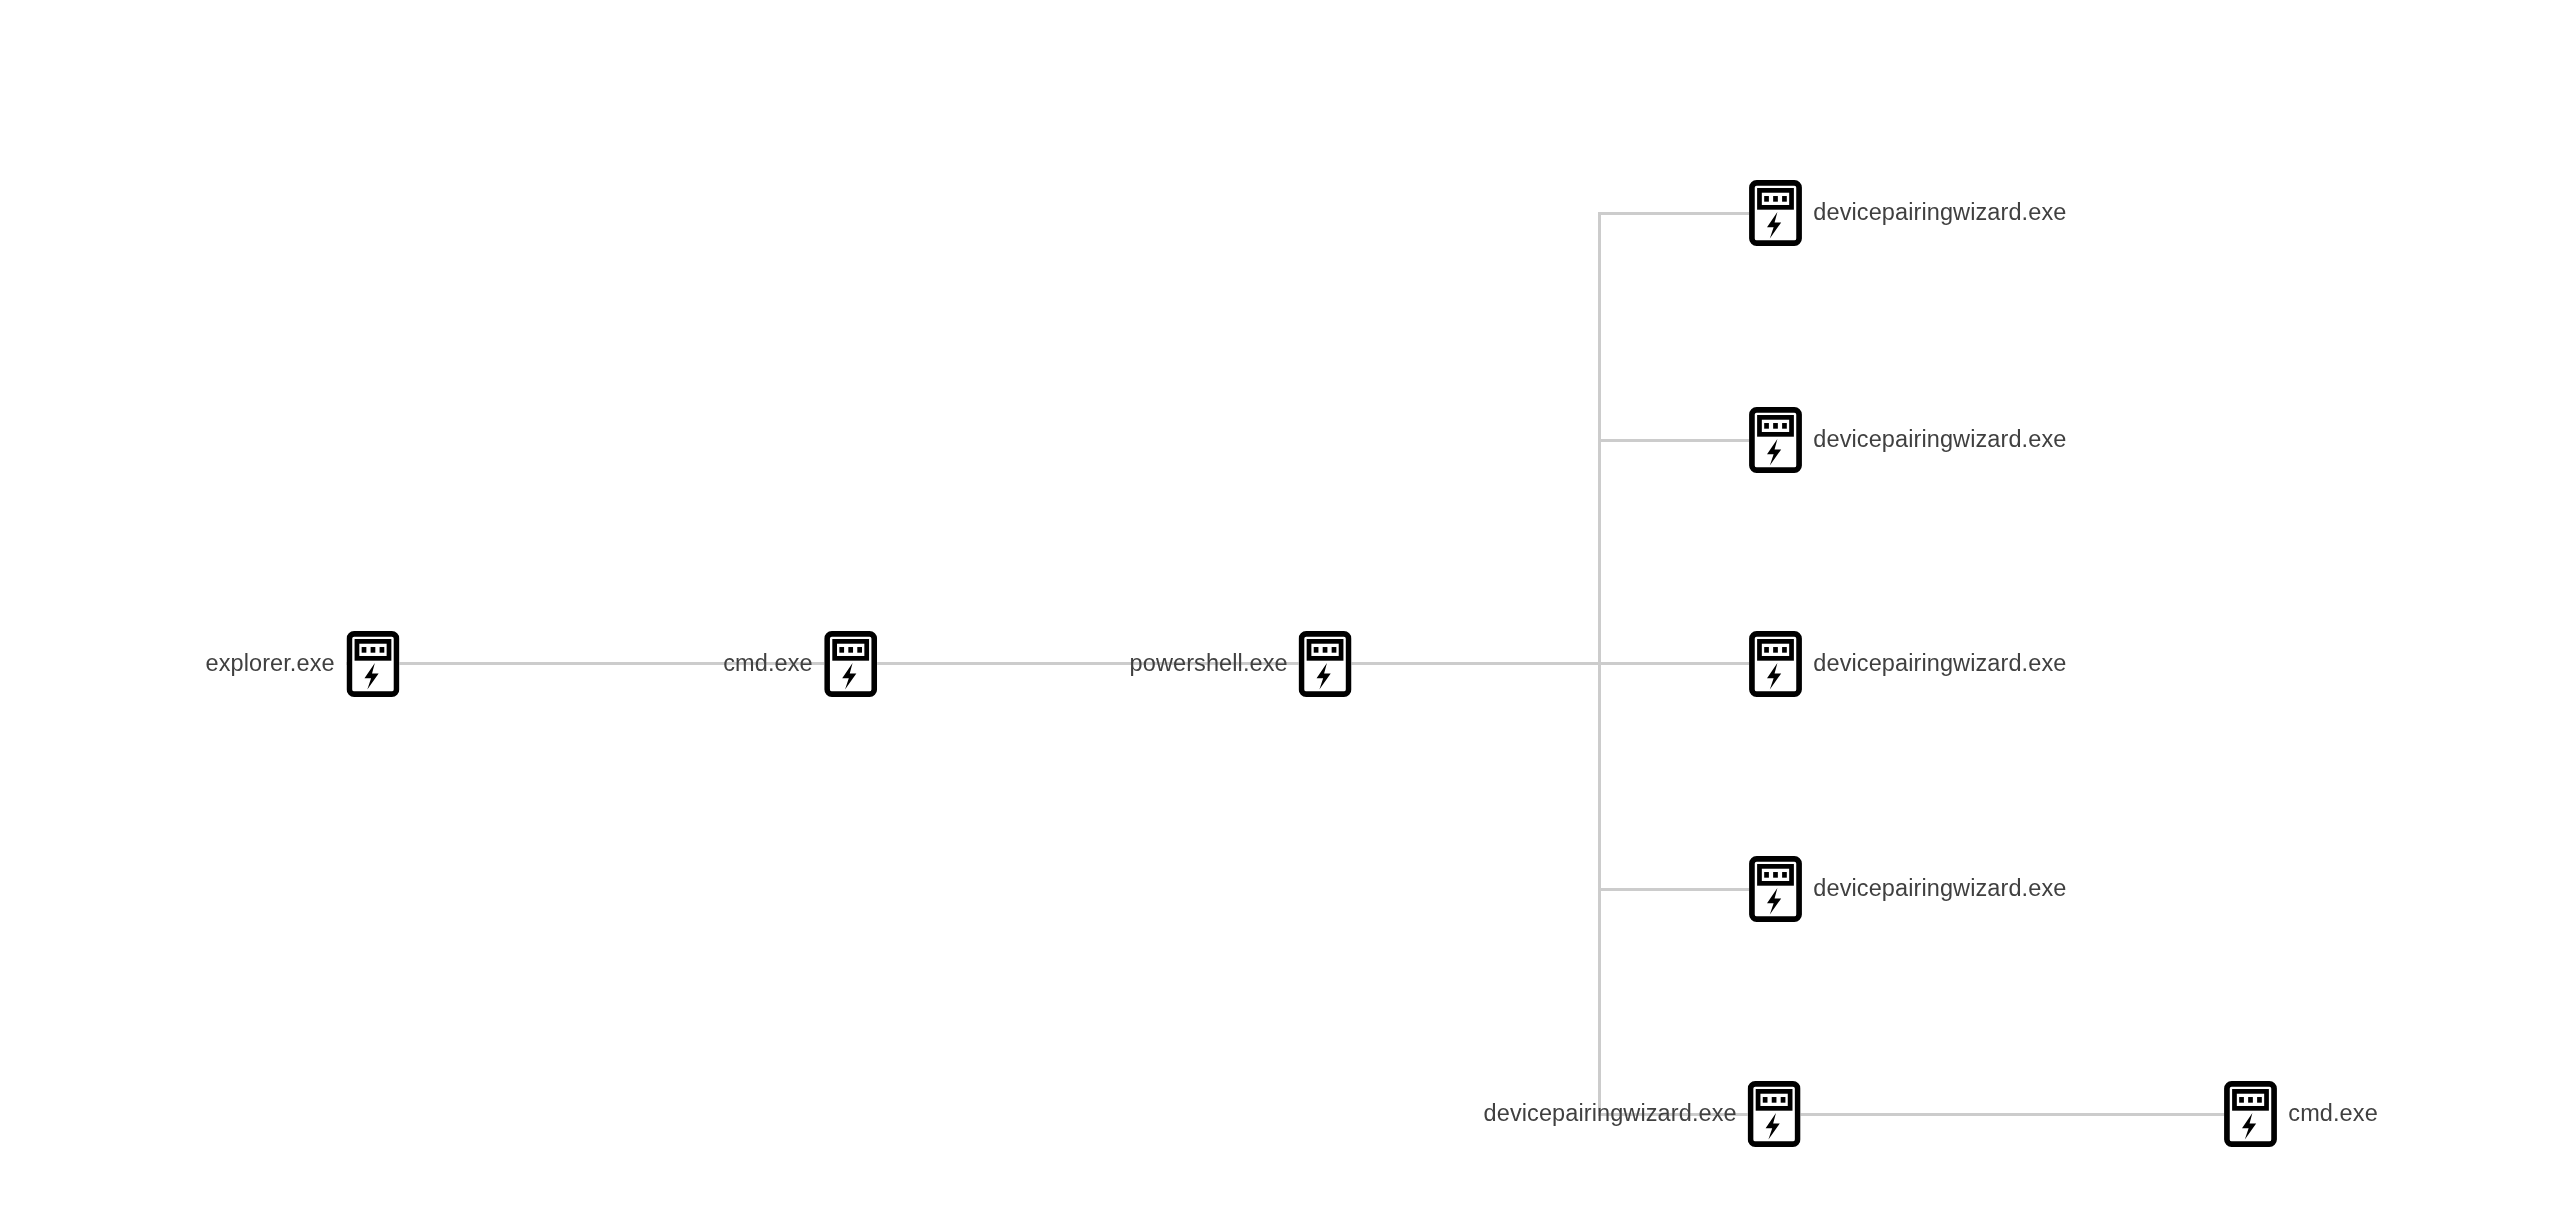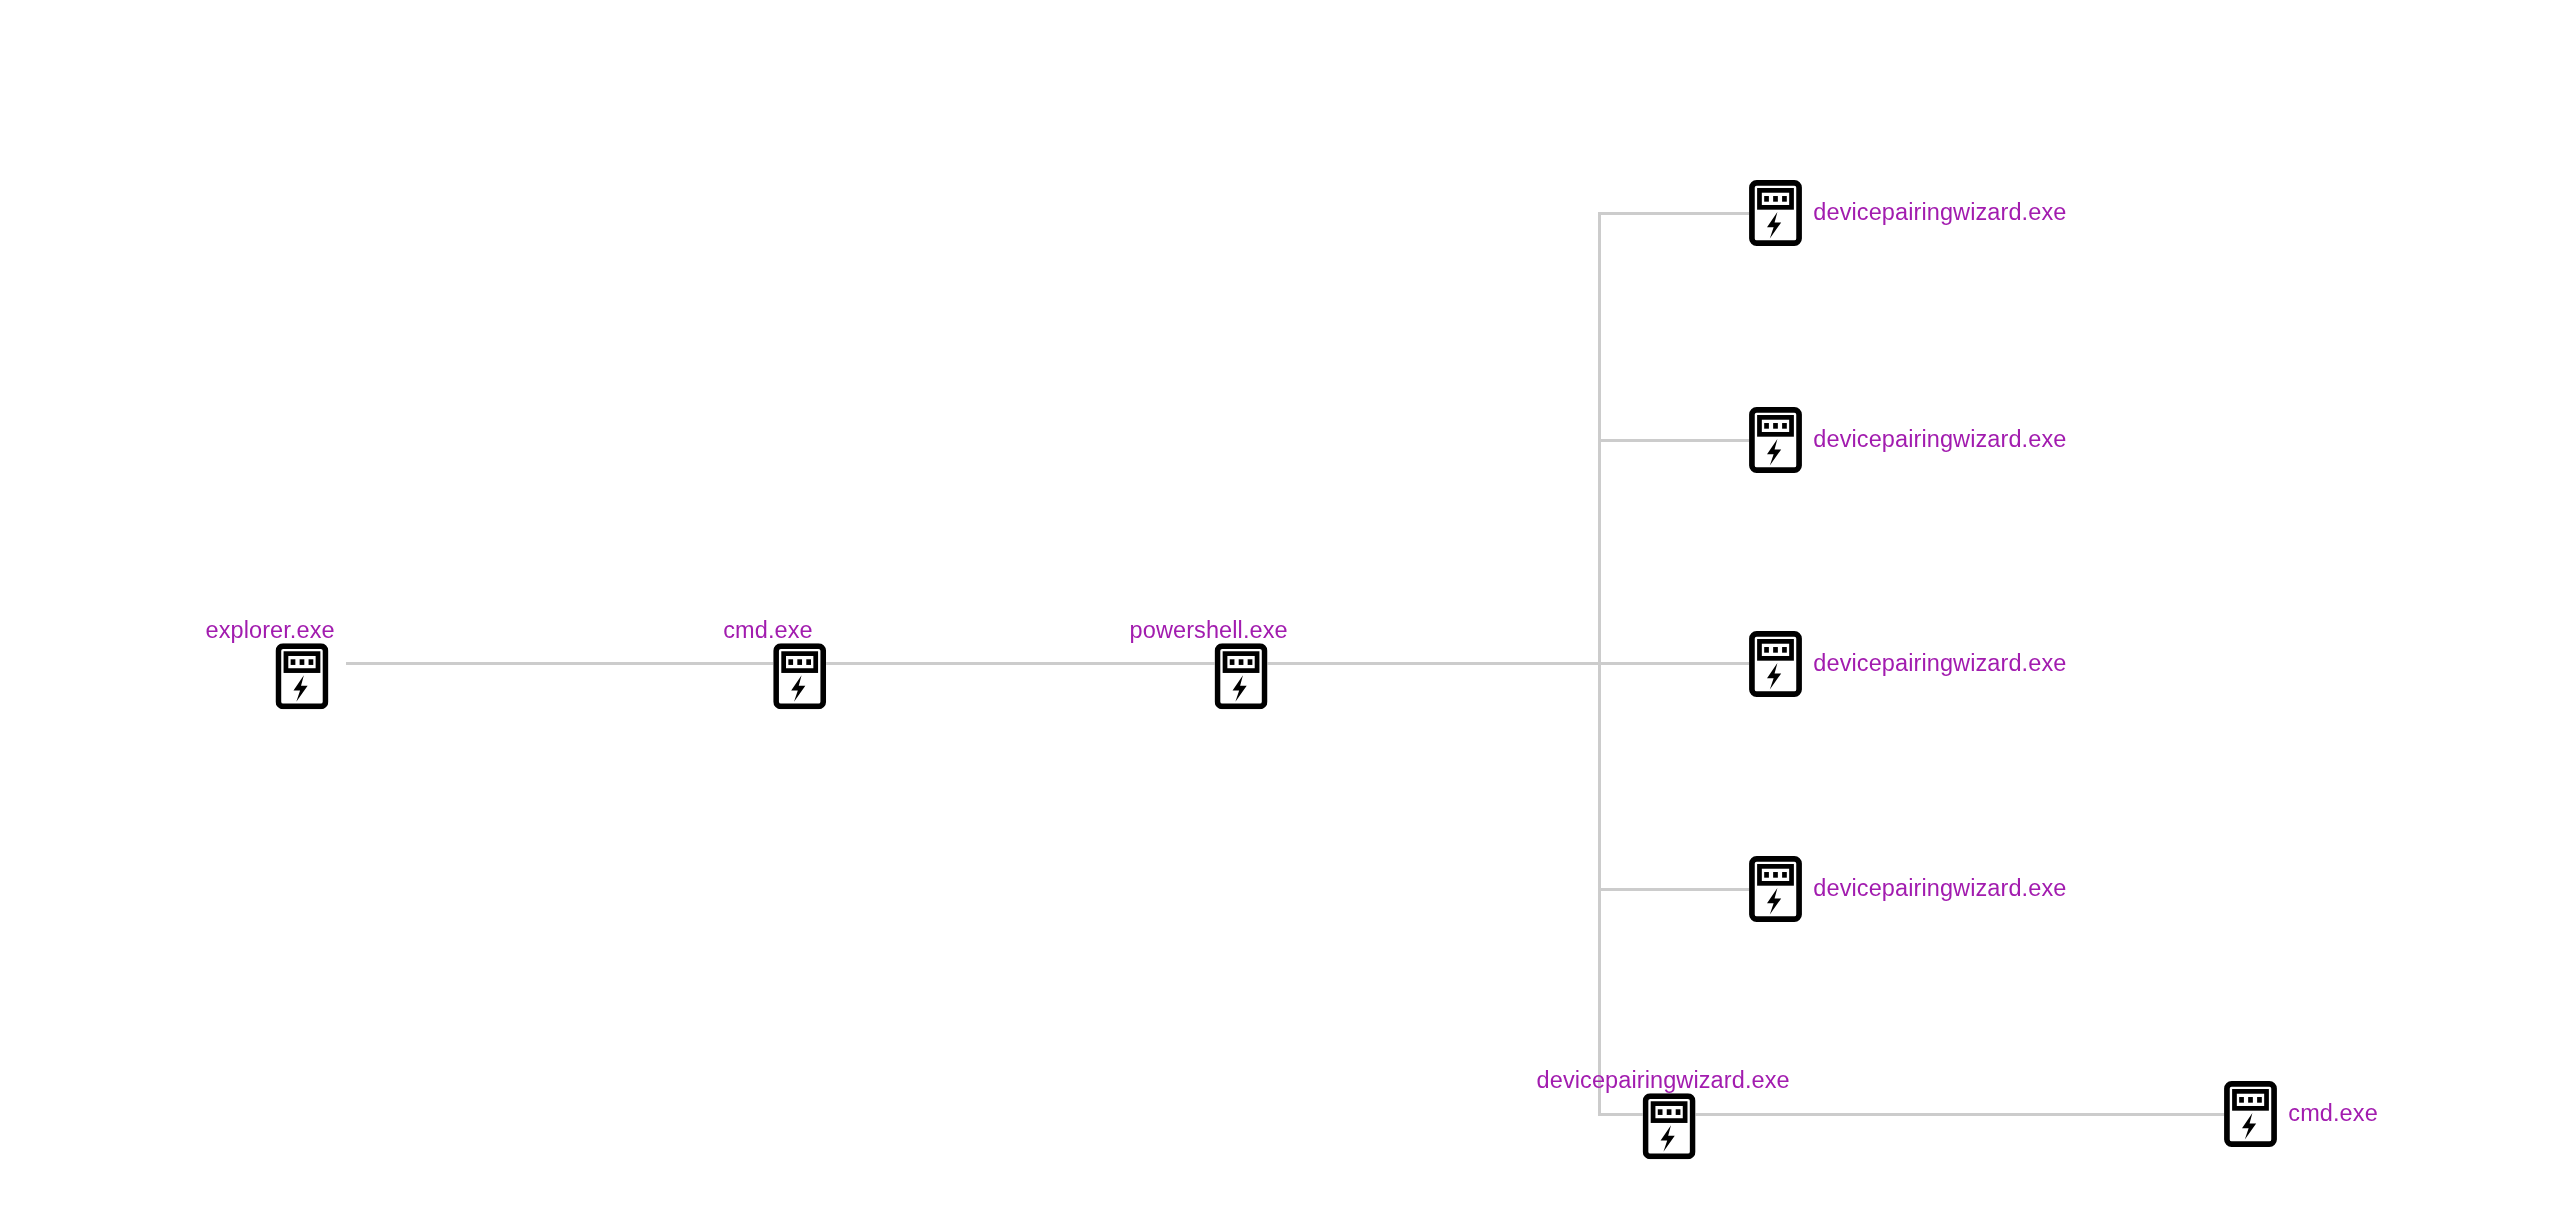--- a/index.html
+++ b/index.html
@@ -29,26 +29,26 @@
   .edge-v { width: 2.8px; }
 
   
   .node {
     position: absolute;
     z-index: 3;
     display: flex;
     align-items: center;
     white-space: nowrap;
   }
-  .node.label-left  { flex-direction: column; }
+  .node.label-left  { }
   .node.label-right { flex-direction: row; }
 
   .node-label {
     font-size: 23.5px;
-    color: #a21caf;
+    color: #404040;
     letter-spacing: 0.1px;
     line-height: 1;
   }
   .label-left .node-label  { margin-right: 11.3px; text-align: right; }
   .label-right .node-label { margin-left: 11.3px; text-align: left; }
 
   .node-icon {
     width: 53px;
     height: 66px;
     flex: 0 0 auto;

